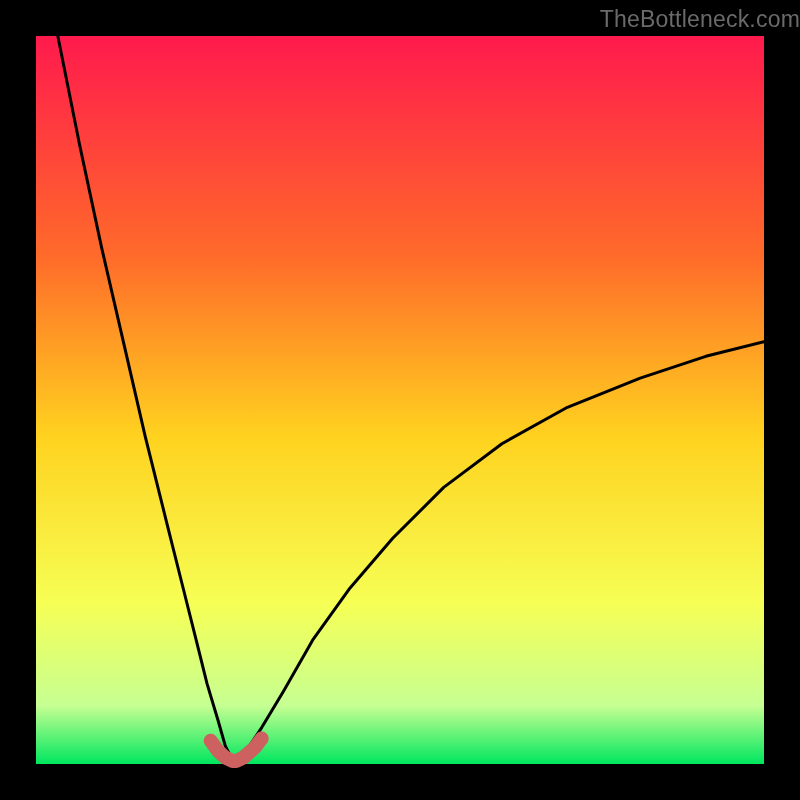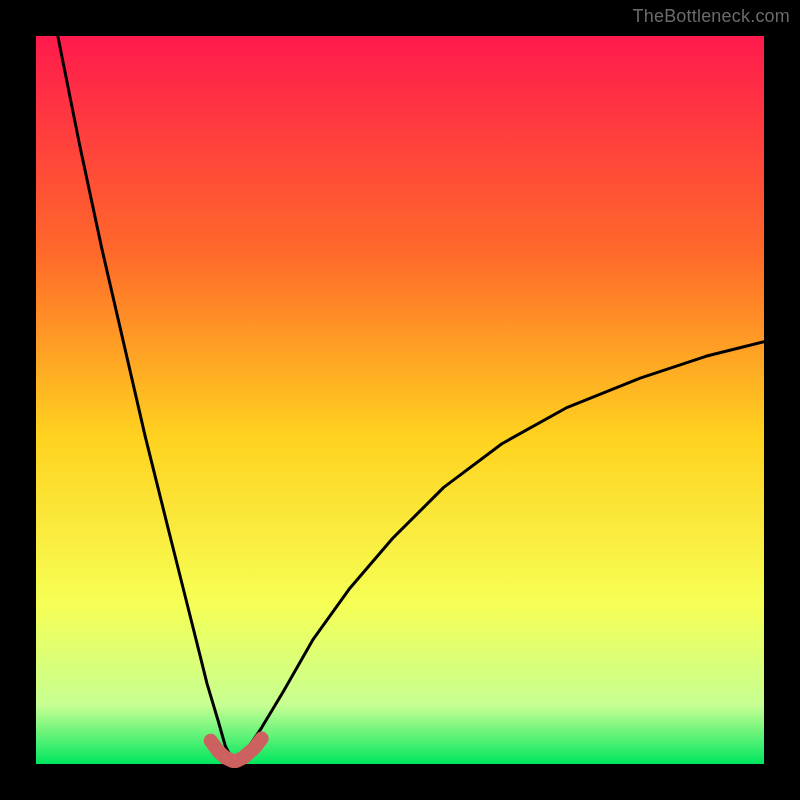--- a/index.html
+++ b/index.html
@@ -15,23 +15,23 @@
     position: absolute;
     left: 0;
     top: 0;
     width: 800px;
     height: 800px;
     background: #000;
   }
   .watermark {
     position: absolute;
     top: 6px;
-    right: 10px;
+    right: 0;
     color: #6a6a6a;
-    font-size: 18px;
+    font-size: 23px;
     font-weight: 400;
     letter-spacing: 0.2px;
     user-select: none;
   }
   svg {
     position: absolute;
     left: 0;
     top: 0;
   }
 </style>

